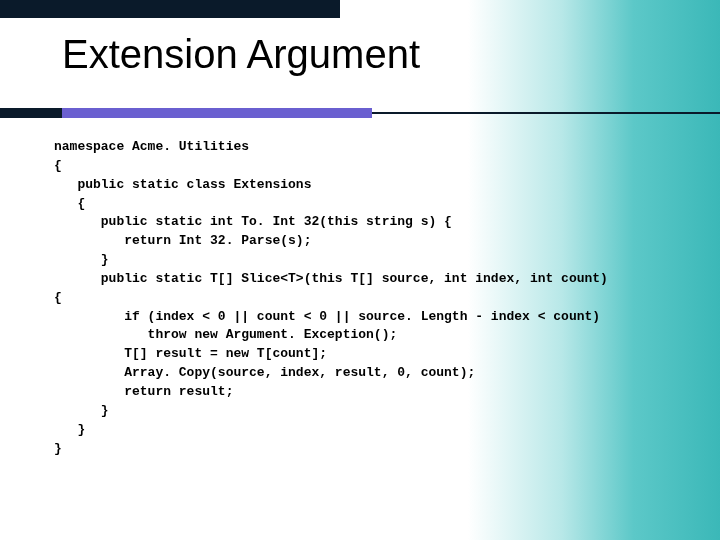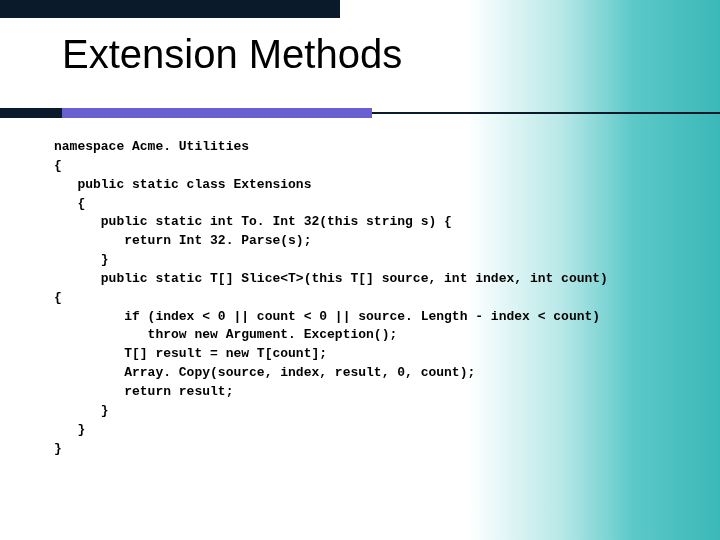--- a/index.html
+++ b/index.html
@@ -60,21 +60,21 @@
     line-height: 1.45;
     color: #000;
     white-space: pre;
   }
 </style>
 </head>
 <body>
 
 <div class="topbar"></div>
 
-<h1 class="title">Extension Methods</h1>
+<h1 class="title">Extension Argument</h1>
 
 <div class="rule-wrap">
   <div class="rule-dark"></div>
   <div class="rule-purple"></div>
   <div class="rule-thin"></div>
 </div>
 
 <pre class="code">namespace Acme. Utilities
 {
    public static class Extensions

